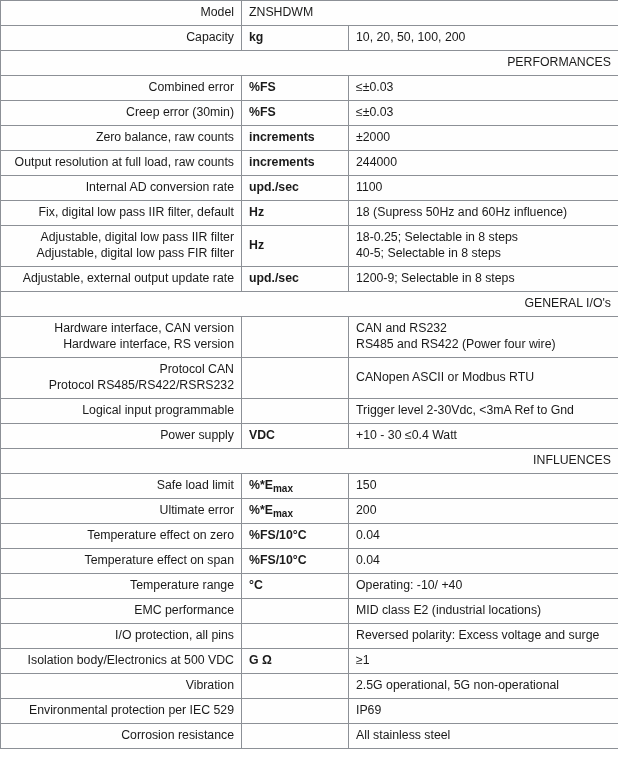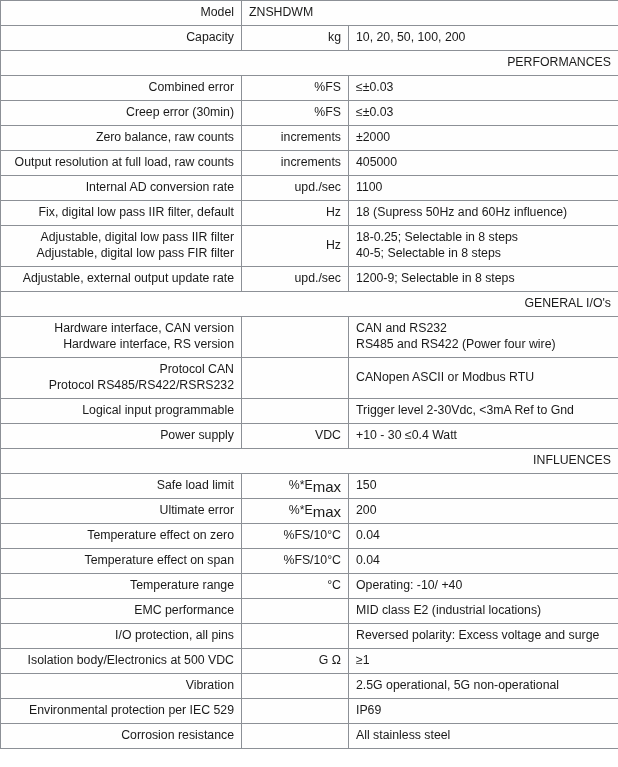--- a/index.html
+++ b/index.html
@@ -29,36 +29,37 @@
     line-height: 1.30;
     padding: 4px 7px;
     vertical-align: middle;
     background: #fefefe;
     white-space: pre-line;
   }
   td.param {
     text-align: right;
   }
   td.unit {
-    text-align: right;
+    text-align: left;
+    font-weight: bold;
   }
   td.value {
     text-align: left;
   }
   td.section {
     text-align: right;
     font-size: 12.3px;
   }
   td.multi {
     line-height: 1.34;
     padding-top: 3px;
     padding-bottom: 3px;
   }
   .sub {
-    font-size: 15px;
+    font-size: 10px;
     vertical-align: sub;
     line-height: 0;
   }
   .unit-emax {
     white-space: nowrap;
   }
 </style>
 </head>
 <body>
 
@@ -92,21 +93,21 @@
         <td class="value">≤±0.03</td>
       </tr>
       <tr>
         <td class="param">Zero balance, raw counts</td>
         <td class="unit">increments</td>
         <td class="value">±2000</td>
       </tr>
       <tr>
         <td class="param">Output resolution at full load, raw counts</td>
         <td class="unit">increments</td>
-        <td class="value">405000</td>
+        <td class="value">244000</td>
       </tr>
       <tr>
         <td class="param">Internal AD conversion rate</td>
         <td class="unit">upd./sec</td>
         <td class="value">1100</td>
       </tr>
       <tr>
         <td class="param">Fix, digital low pass IIR filter, default</td>
         <td class="unit">Hz</td>
         <td class="value">18 (Supress 50Hz and 60Hz influence)</td>

